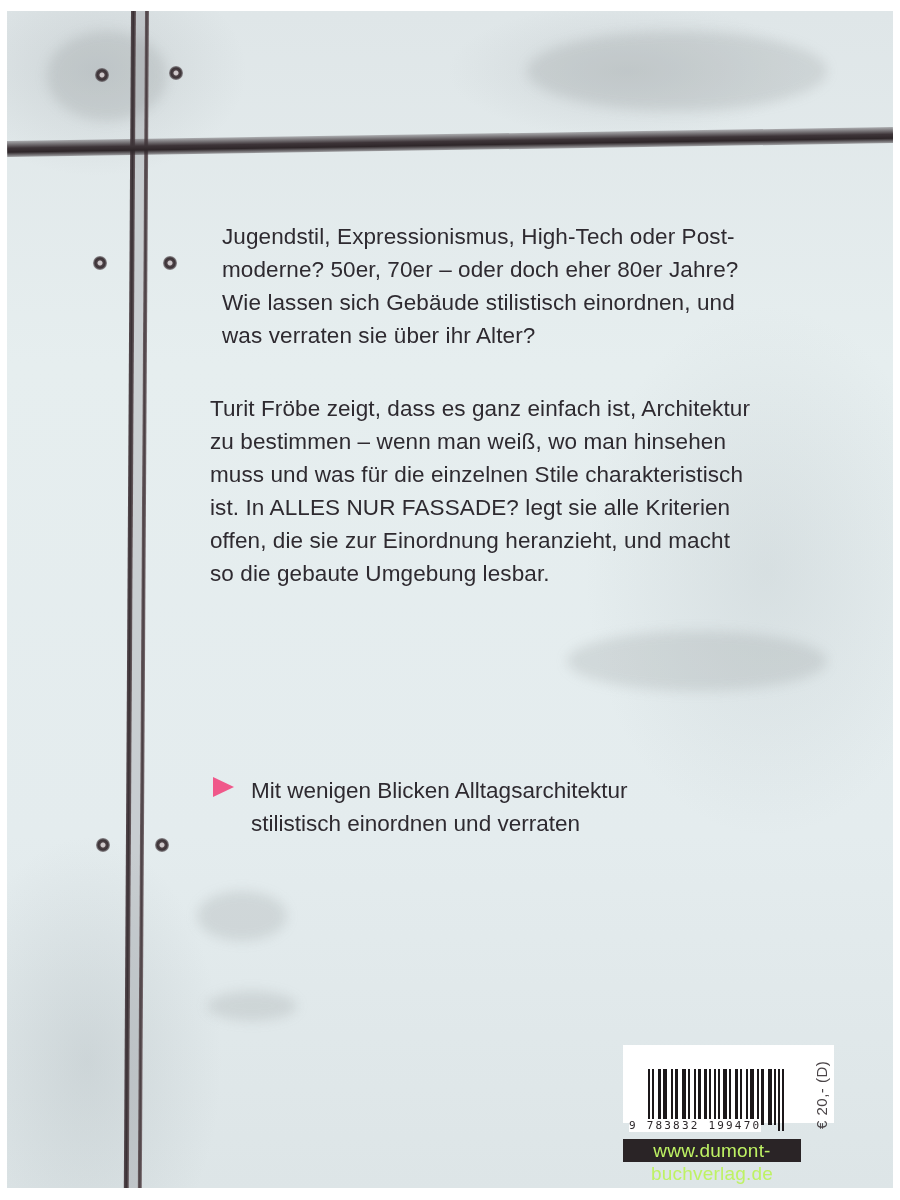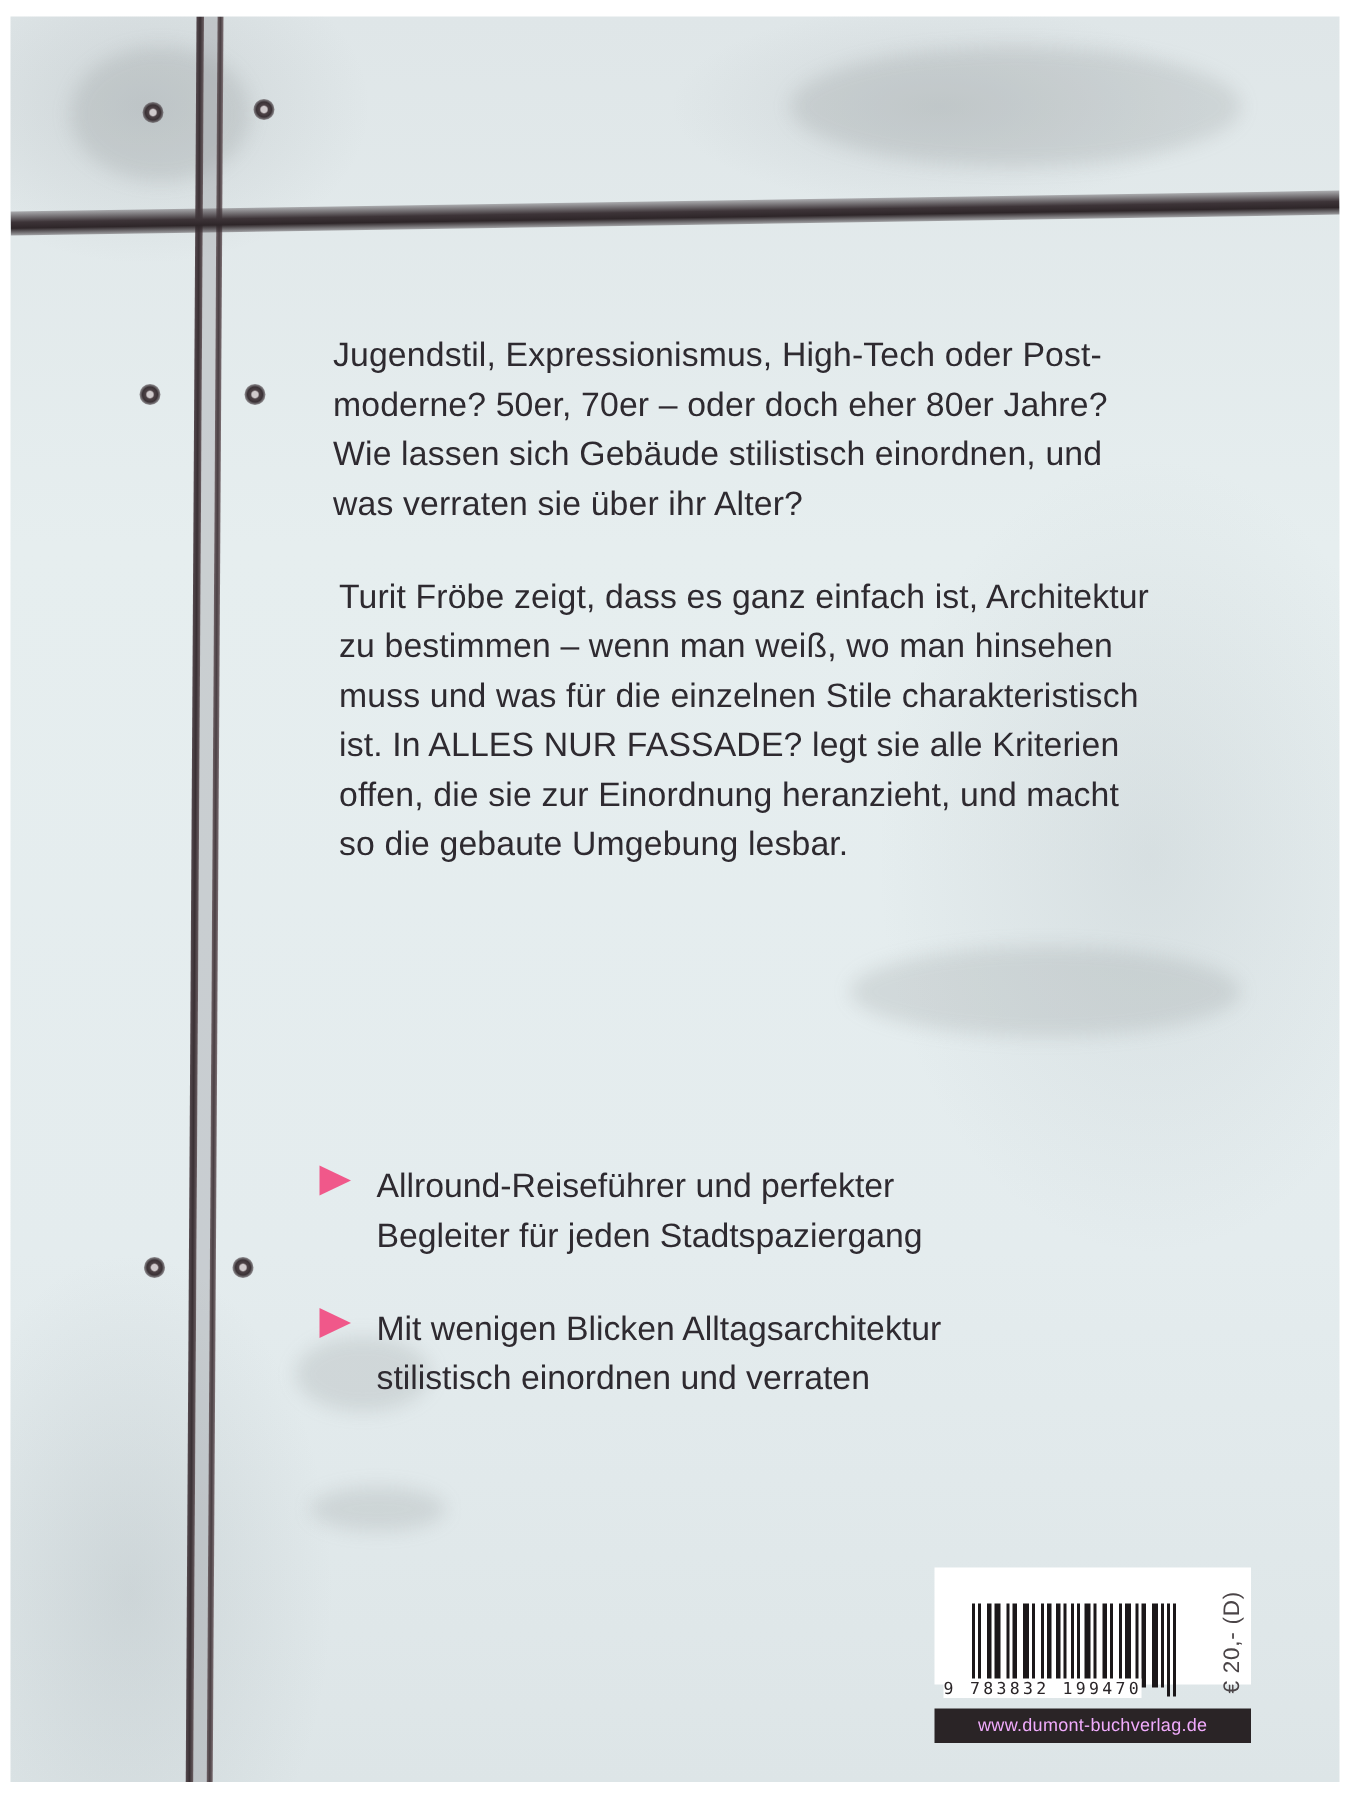--- a/index.html
+++ b/index.html
@@ -68,22 +68,22 @@
   .bars span.g { height: 62px; }
   .barcode-digits {
     position: absolute; left: 6px; top: 74px; font-family: "DejaVu Sans Mono", monospace; font-size: 11px; color: #2a2528;
     letter-spacing: 2.2px; background: #fff;
   }
   .price {
     position: absolute; left: 190px; top: 84px; transform: rotate(-90deg); transform-origin: 0 0;
     font-size: 15px; color: #4a4447; white-space: nowrap; letter-spacing: 0.5px;
   }
   .url-strip {
-    position: absolute; left: 616px; top: 1128px; width: 211px; height: 23px; background: #2a2426;
-    color: #f0abfc; font-size: 12px; line-height: 23px; text-align: center; letter-spacing: 0.2px;
+    position: absolute; left: 616px; top: 1128px; width: 178px; height: 23px; background: #2a2426;
+    color: #bef264; font-size: 19px; line-height: 23px; text-align: center; letter-spacing: 0.2px;
   }
 </style>
 </head>
 <body>
 
 <div class="cover">
 
   <div class="stain" style="left:40px;top:20px;width:120px;height:90px;"></div>
   <div class="stain" style="left:520px;top:20px;width:300px;height:80px;"></div>
   <div class="stain" style="left:560px;top:620px;width:260px;height:60px;"></div>
@@ -99,33 +99,28 @@
   <div class="rivet" style="left:162px;top:55px;"></div>
   <div class="rivet" style="left:86px;top:245px;"></div>
   <div class="rivet" style="left:156px;top:245px;"></div>
   <div class="rivet" style="left:89px;top:827px;"></div>
   <div class="rivet" style="left:148px;top:827px;"></div>
 
   <p class="para" style="top:209px;margin-left:12px;">Jugendstil, Expressionismus, High-Tech oder Post-
 moderne? 50er, 70er – oder doch eher 80er Jahre?
 Wie lassen sich Gebäude stilistisch einordnen, und
 was verraten sie über ihr Alter?</p>
-  <p class="para" style="top:370px;margin-left:16px;">Turit Fröbe zeigt, dass es ganz einfach ist, Architektur
+  <p class="para" style="top:381px;">Turit Fröbe zeigt, dass es ganz einfach ist, Architektur
 zu bestimmen – wenn man weiß, wo man hinsehen
 muss und was für die einzelnen Stile charakteristisch
 ist. In ALLES NUR FASSADE? legt sie alle Kriterien
 offen, die sie zur Einordnung heranzieht, und macht
 so die gebaute Umgebung lesbar.</p>
 
   <ul class="bullets">
-    <li class="bullet">
-      <span class="bullet-icon"></span>
-      <span class="bullet-text">Allround-Reiseführer und perfekter
-Begleiter für jeden Stadtspaziergang</span>
-    </li>
     <li class="bullet">
       <span class="bullet-icon"></span>
       <span class="bullet-text">Mit wenigen Blicken Alltagsarchitektur
 stilistisch einordnen und verraten</span>
     </li>
   </ul>
 
   <div class="barcode-box">
     <div class="bars">
       <span class="g" style="width:2px"></span>

